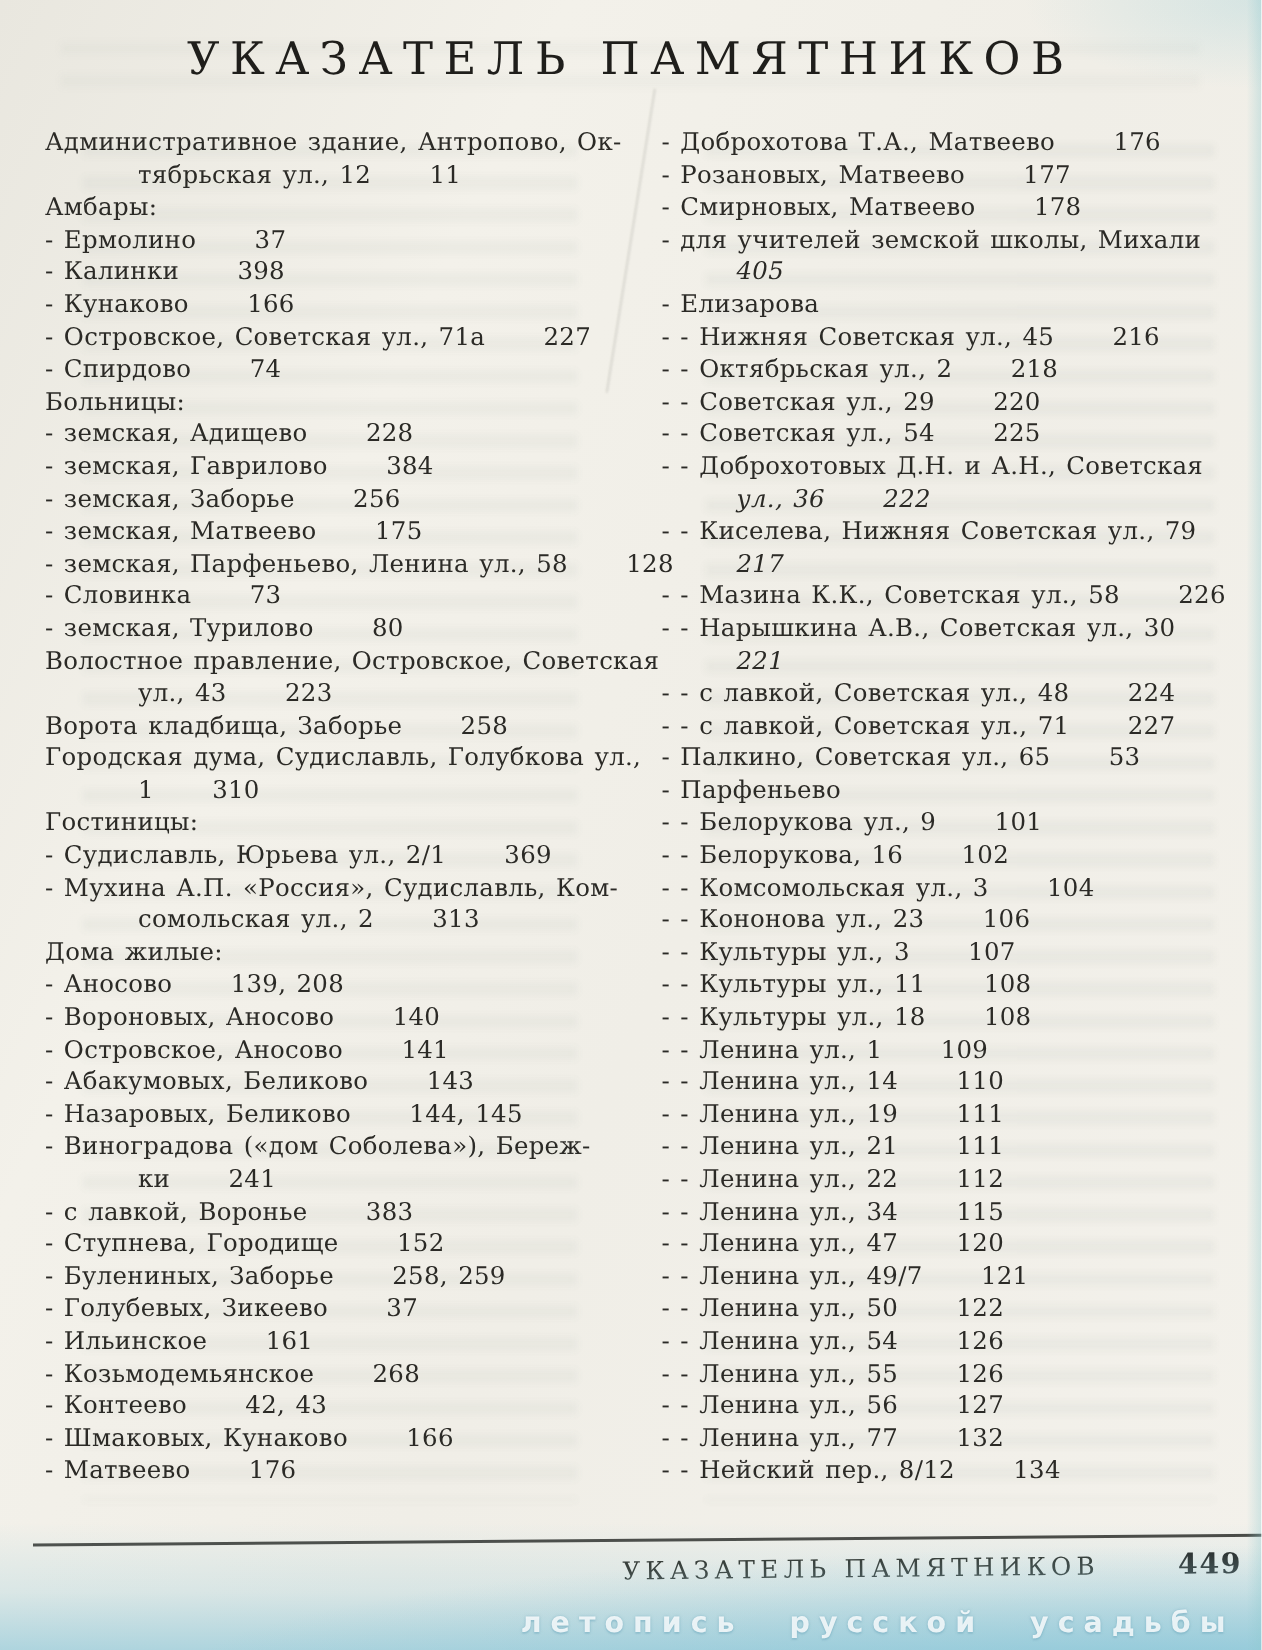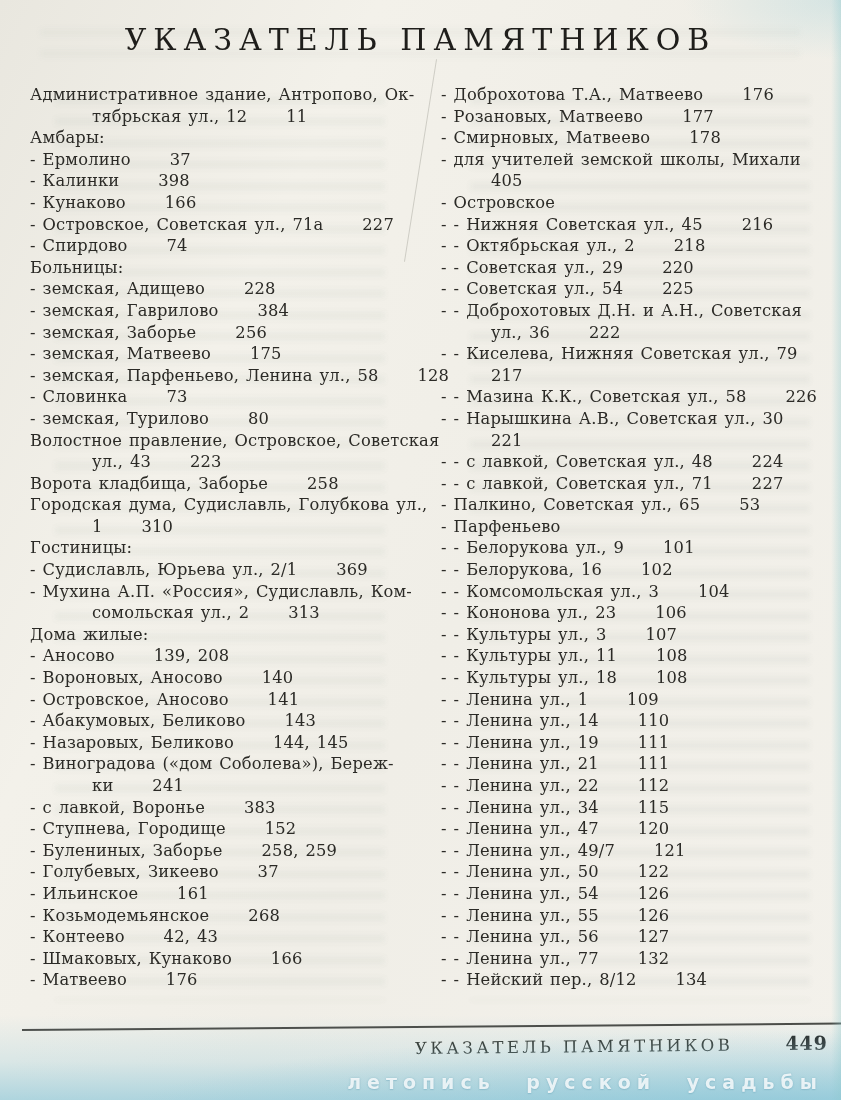--- a/index.html
+++ b/index.html
@@ -49,21 +49,21 @@
   }
   .content{
     position:absolute;top:84px;left:30px;right:6px;
     display:flex;gap:5px;
   }
   .col{font-size:16.3px;line-height:21.6px;word-spacing:1.5px;letter-spacing:.2px;}
   .col-left{width:406px;flex:none;}
   .col-right{flex:1;min-width:0;}
   .line{white-space:nowrap;}
   .line.w{padding-left:62px;}
-  .col-right .line.w{padding-left:50px;}
+  .col-right .line.w{padding-left:50px;font-style:italic;}
   .pg{margin-left:32px;}
   .footer-rule{
     position:absolute;left:22px;right:0;top:1029px;height:2px;
     background:#45443f;transform:rotate(-0.45deg);transform-origin:left center;
   }
   .footer{
     position:absolute;top:1036px;left:0;right:13px;
     display:flex;justify-content:flex-end;align-items:baseline;gap:52px;
     transform:rotate(-0.6deg);
   }
@@ -278,21 +278,21 @@
       </div>
         <div class="line">
         <span class="t">- для учителей земской школы, Михали</span>
         
       </div>
         <div class="line w">
         <span class="t">405</span>
         
       </div>
         <div class="line">
-        <span class="t">- Островское</span>
+        <span class="t">- Елизарова</span>
         
       </div>
         <div class="line">
         <span class="t">- - Нижняя Советская ул., 45</span>
         <span class="pg">216</span>
       </div>
         <div class="line">
         <span class="t">- - Октябрьская ул., 2</span>
         <span class="pg">218</span>
       </div>

